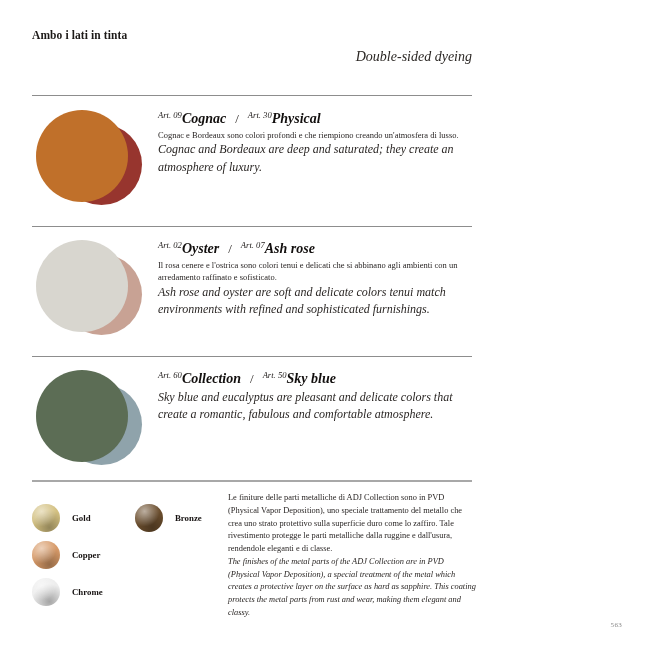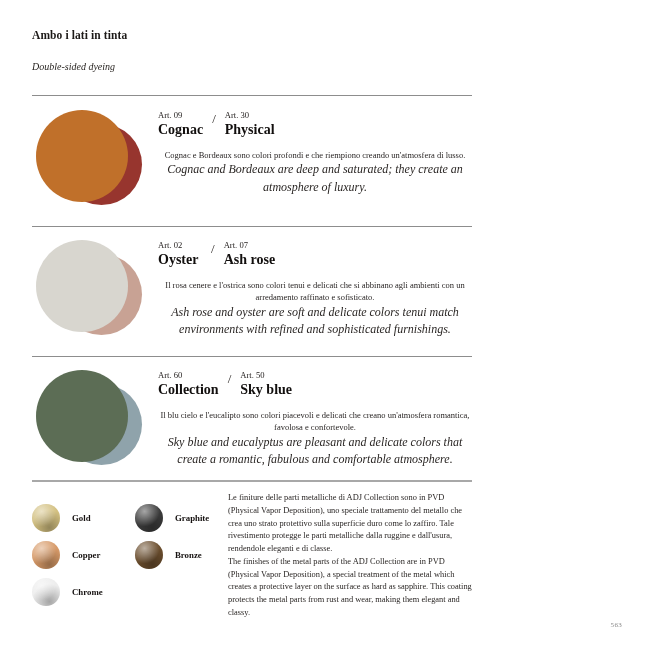--- a/index.html
+++ b/index.html
@@ -25,25 +25,26 @@
     width: 440px;
   }
   .header-title {
     font-size: 11.5px;
     font-weight: bold;
     letter-spacing: 0.1px;
     color: #1c1917;
     line-height: 1.35;
   }
   .header-subtitle {
-    font-size: 10px;
+    font-size: 14px;
     font-style: italic;
     color: #2b2724;
     line-height: 1.35;
-    margin-top: 16px;
+    margin-top: 4px;
+    text-align: right;
   }
 
   
   .rule {
     position: absolute;
     left: 32px;
     width: 440px;
     height: 1px;
     background: #8d8d8d;
   }
@@ -96,21 +97,22 @@
     left: 126px;
     top: 4px;
     width: 314px;
   }
   .art-heads {
     display: flex;
     align-items: flex-start;
   }
   .art-col {
     display: flex;
-    flex-direction: column;
+    flex-direction: row;
+    font-style: italic;
   }
   .art-col.col-a { min-width: 44px; }
   .art-num {
     font-size: 8.6px;
     color: #262221;
     line-height: 1.3;
   }
   .art-name {
     font-size: 14px;
     font-weight: bold;
@@ -118,22 +120,20 @@
     line-height: 1.35;
     white-space: nowrap;
   }
   .art-slash {
     font-size: 13px;
     color: #2b2724;
     margin: 2px 9px 0 9px;
     line-height: 1.1;
   }
   .desc {
-    margin-top: 9px;
-    text-align: center;
   }
   .desc-it {
     font-size: 8.5px;
     line-height: 1.45;
     color: #231f1e;
   }
   .desc-en {
     font-size: 12px;
     font-style: italic;
     line-height: 1.45;
@@ -194,20 +194,21 @@
     top: 0;
     width: 248px;
   }
   .note-it {
     font-size: 8.4px;
     line-height: 1.52;
     color: #231f1e;
   }
   .note-en {
     font-size: 8.4px;
+    font-style: italic;
     line-height: 1.52;
     color: #2a2624;
   }
 
   
   .page-number {
     position: absolute;
     right: 23px;
     bottom: 16px;
     font-size: 7px;
@@ -290,21 +291,20 @@
           <span class="art-num">Art. 60</span>
           <span class="art-name">Collection</span>
         </div>
         <span class="art-slash">/</span>
         <div class="art-col">
           <span class="art-num">Art. 50</span>
           <span class="art-name">Sky blue</span>
         </div>
       </div>
       <div class="desc">
-        <div class="desc-it">Il blu cielo e l'eucalipto sono colori piacevoli e delicati che creano un'atmosfera romantica, favolosa e confortevole.</div>
         <div class="desc-en">Sky blue and eucalyptus are pleasant and delicate colors that create a romantic, fabulous and comfortable atmosphere.</div>
       </div>
     </div>
   </div>
 
   <div class="rule rule-4"></div>
 
   <div class="metals">
     <div class="metal-cols">
 
@@ -318,24 +318,20 @@
           <span class="metal-label">Copper</span>
         </div>
         <div class="metal-item">
           <span class="metal-chip" style="background:#ededed;"></span>
           <span class="metal-label">Chrome</span>
         </div>
       </div>
 
       <div class="metal-col metal-col-2">
         <div class="metal-item">
-          <span class="metal-chip" style="background:#3c3c3c;"></span>
-          <span class="metal-label">Graphite</span>
-        </div>
-        <div class="metal-item">
           <span class="metal-chip" style="background:#6b4e2e;"></span>
           <span class="metal-label">Bronze</span>
         </div>
       </div>
 
       <div class="metal-note">
         <div class="note-it">Le finiture delle parti metalliche di ADJ Collection sono in PVD (Physical Vapor Deposition), uno speciale trattamento del metallo che crea uno strato protettivo sulla superficie duro come lo zaffiro. Tale rivestimento protegge le parti metalliche dalla ruggine e dall'usura, rendendole eleganti e di classe.</div>
         <div class="note-en">The finishes of the metal parts of the ADJ Collection are in PVD (Physical Vapor Deposition), a special treatment of the metal which creates a protective layer on the surface as hard as sapphire. This coating protects the metal parts from rust and wear, making them elegant and classy.</div>
       </div>
 

